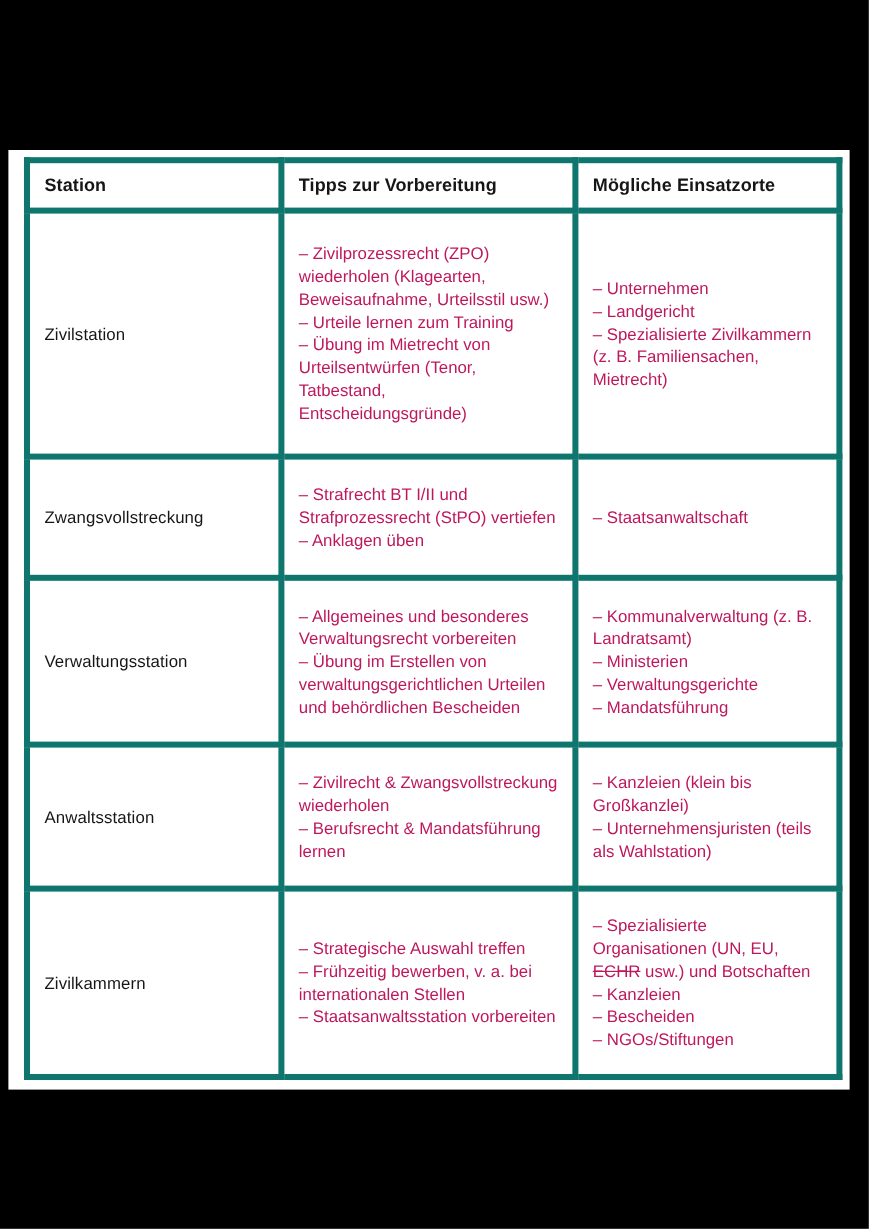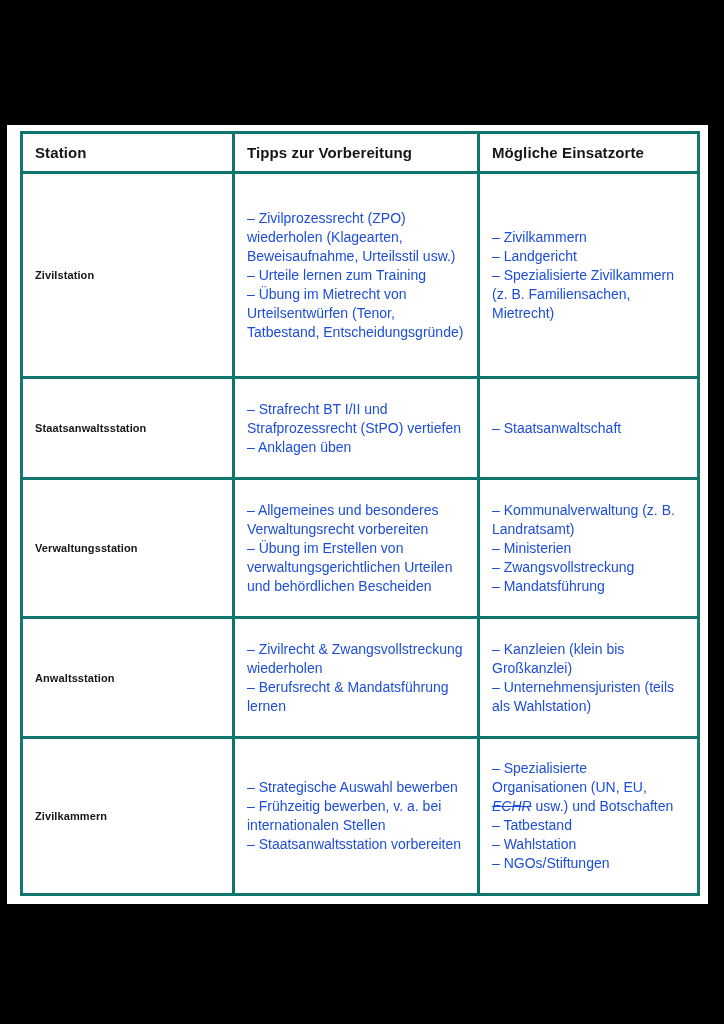--- a/index.html
+++ b/index.html
@@ -24,54 +24,53 @@
     padding: 6px 11px 8px 13px;
   }
   table.stations {
     border-collapse: collapse;
     table-layout: fixed;
     width: 677px;
     background: #ffffff;
   }
   table.stations th,
   table.stations td {
-    border: 3px solid #0f766e;
+    border: 5px solid #0f766e;
     vertical-align: middle;
     text-align: left;
     padding: 8px 12px;
     overflow: hidden;
   }
   table.stations th {
     font-size: 15px;
     font-weight: bold;
     color: #161616;
     padding: 10px 12px;
     letter-spacing: 0.1px;
   }
   thead tr { height: 38px; }
   tbody tr:nth-child(1) { height: 205px; }
   tbody tr:nth-child(2) { height: 101px; }
   tbody tr:nth-child(3) { height: 139px; }
   tbody tr:nth-child(4) { height: 120px; }
   tbody tr:nth-child(5) { height: 157px; }
   td.station {
-    font-weight: bold;
-    font-size: 11px;
+    font-weight: normal;
+    font-size: 14px;
     color: #161616;
     letter-spacing: 0.1px;
   }
   td.content p {
     margin: 0;
     font-size: 14px;
     line-height: 19px;
-    color: #1d4ed8;
+    color: #be185d;
   }
   td.content p + p { margin-top: 0; }
   .italic-strikethrough {
-    font-style: italic;
     text-decoration: line-through;
   }
 </style>
 </head>
 <body>
 
 <div class="page">
   <table class="stations">
     <colgroup>
       <col style="width:212px">
@@ -87,68 +86,68 @@
     </thead>
     <tbody>
         <tr>
           <td class="station">Zivilstation</td>
           <td class="content">
             <p>– Zivilprozessrecht (ZPO) wiederholen (Klagearten, Beweisaufnahme, Urteilsstil usw.)</p>
             <p>– Urteile lernen zum Training</p>
             <p>– Übung im Mietrecht von Urteilsentwürfen (Tenor, Tatbestand, Entscheidungsgründe)</p>
           </td>
           <td class="content">
-            <p>– Zivilkammern</p>
+            <p>– Unternehmen</p>
             <p>– Landgericht</p>
             <p>– Spezialisierte Zivilkammern (z.&nbsp;B. Familiensachen, Mietrecht)</p>
           </td>
         </tr>
         <tr>
-          <td class="station">Staatsanwaltsstation</td>
+          <td class="station">Zwangsvollstreckung</td>
           <td class="content">
             <p>– Strafrecht BT I/II und Strafprozessrecht (StPO) vertiefen</p>
             <p>– Anklagen üben</p>
           </td>
           <td class="content">
             <p>– Staatsanwaltschaft</p>
           </td>
         </tr>
         <tr>
           <td class="station">Verwaltungsstation</td>
           <td class="content">
             <p>– Allgemeines und besonderes Verwaltungsrecht vorbereiten</p>
             <p>– Übung im Erstellen von verwaltungsgerichtlichen Urteilen und behördlichen Bescheiden</p>
           </td>
           <td class="content">
             <p>– Kommunalverwaltung (z.&nbsp;B. Landratsamt)</p>
             <p>– Ministerien</p>
-            <p>– Zwangsvollstreckung</p>
+            <p>– Verwaltungsgerichte</p>
             <p>– Mandatsführung</p>
           </td>
         </tr>
         <tr>
           <td class="station">Anwaltsstation</td>
           <td class="content">
             <p>– Zivilrecht &amp; Zwangsvollstreckung wiederholen</p>
             <p>– Berufsrecht &amp; Mandatsführung lernen</p>
           </td>
           <td class="content">
             <p>– Kanzleien (klein bis Großkanzlei)</p>
             <p>– Unternehmensjuristen (teils als Wahlstation)</p>
           </td>
         </tr>
         <tr>
           <td class="station">Zivilkammern</td>
           <td class="content">
-            <p>– Strategische Auswahl bewerben</p>
+            <p>– Strategische Auswahl treffen</p>
             <p>– Frühzeitig bewerben, v.&nbsp;a. bei internationalen Stellen</p>
             <p>– Staatsanwaltsstation vorbereiten</p>
           </td>
           <td class="content">
             <p><span>– Spezialisierte Organisationen (UN, EU, </span><span class="italic-strikethrough">ECHR</span><span> usw.) und Botschaften</span></p>
-            <p>– Tatbestand</p>
-            <p>– Wahlstation</p>
+            <p>– Kanzleien</p>
+            <p>– Bescheiden</p>
             <p>– NGOs/Stiftungen</p>
           </td>
         </tr>
       </tbody>
   </table>
 </div>
 
 </body></html>

